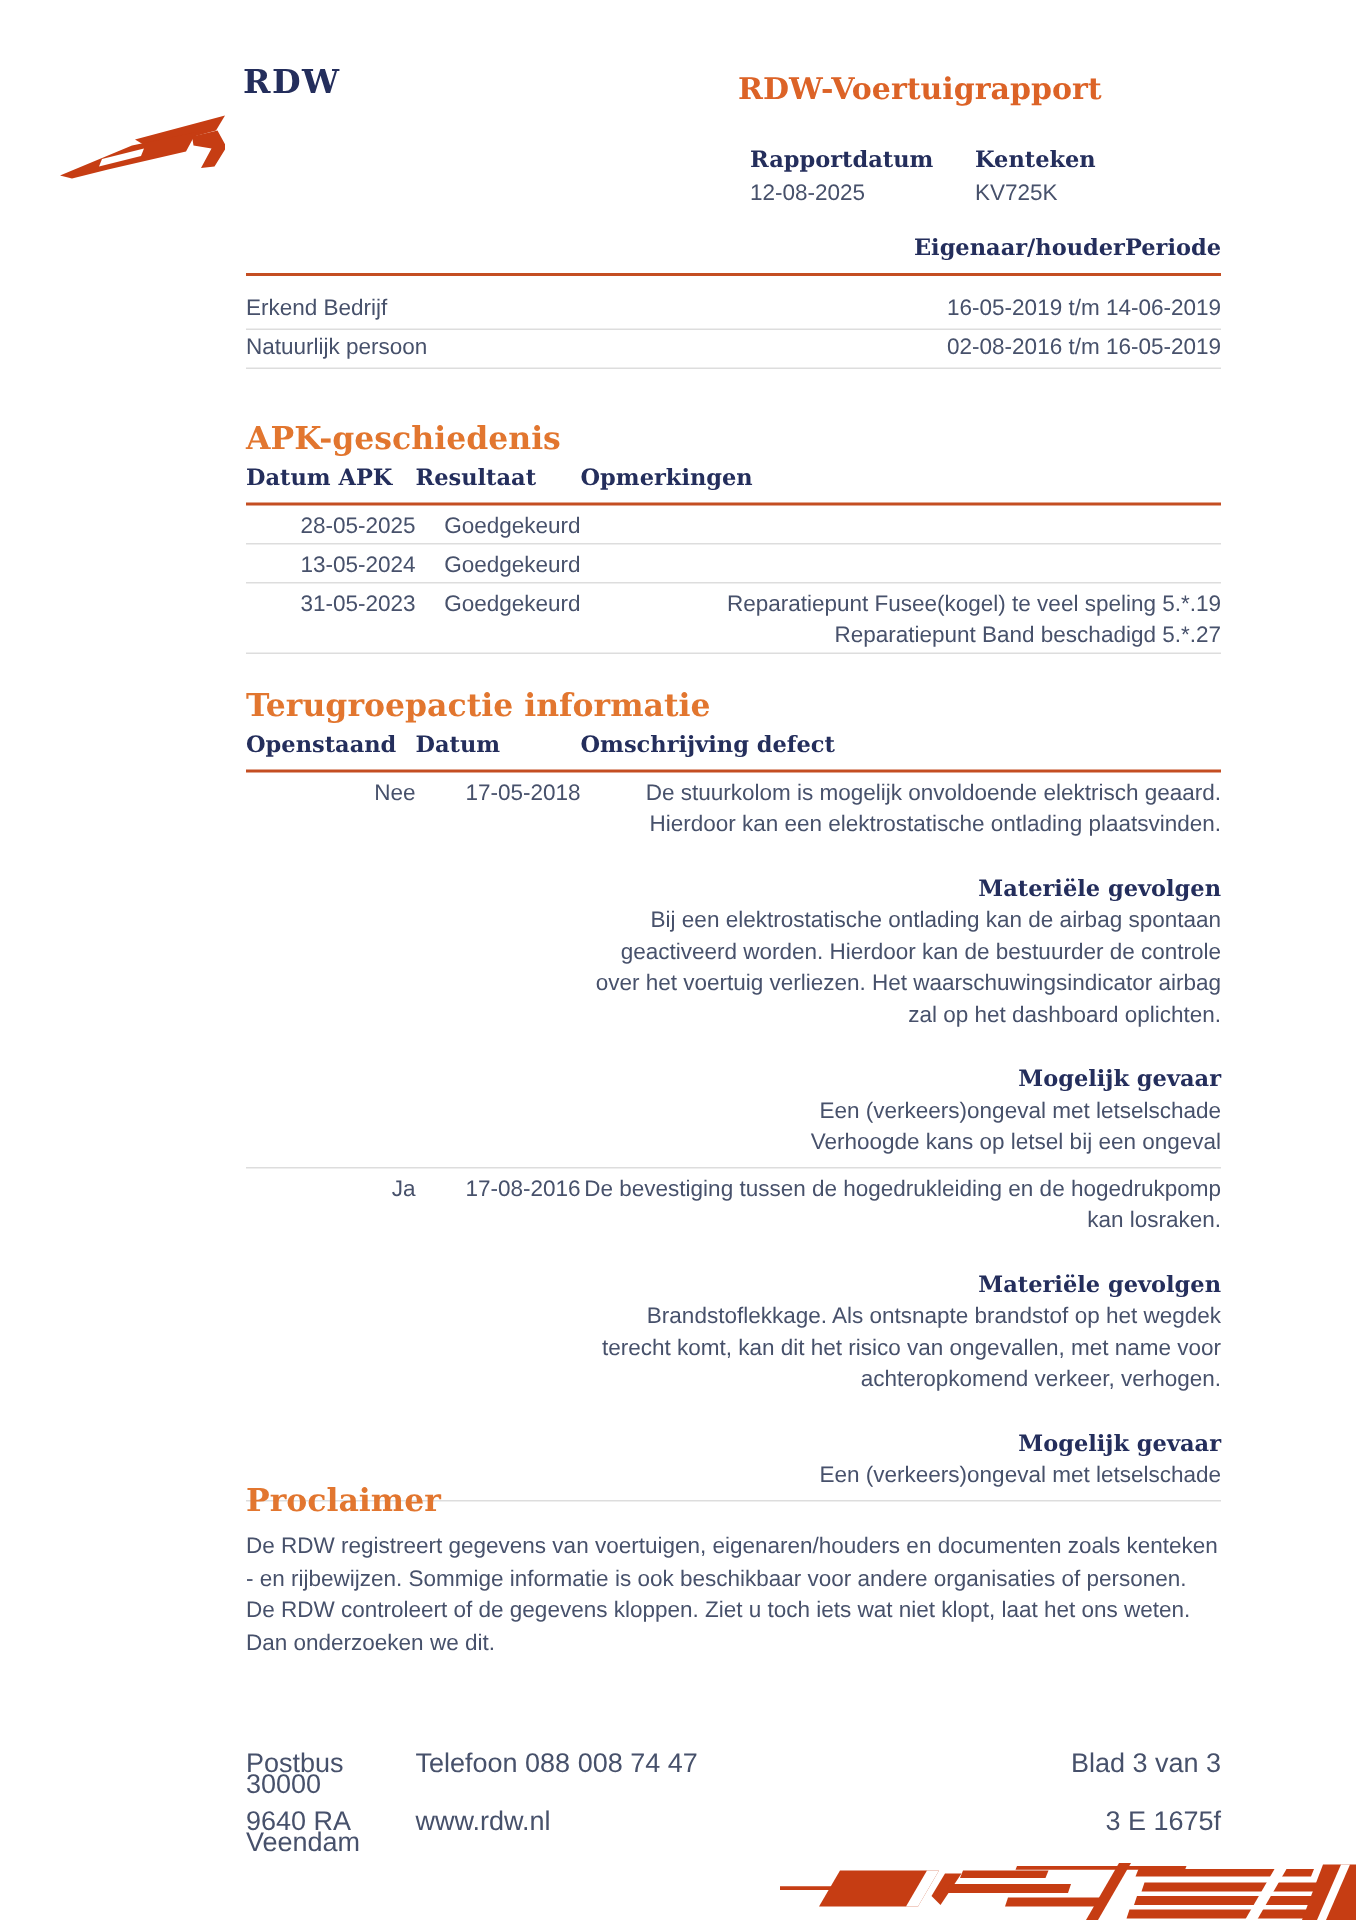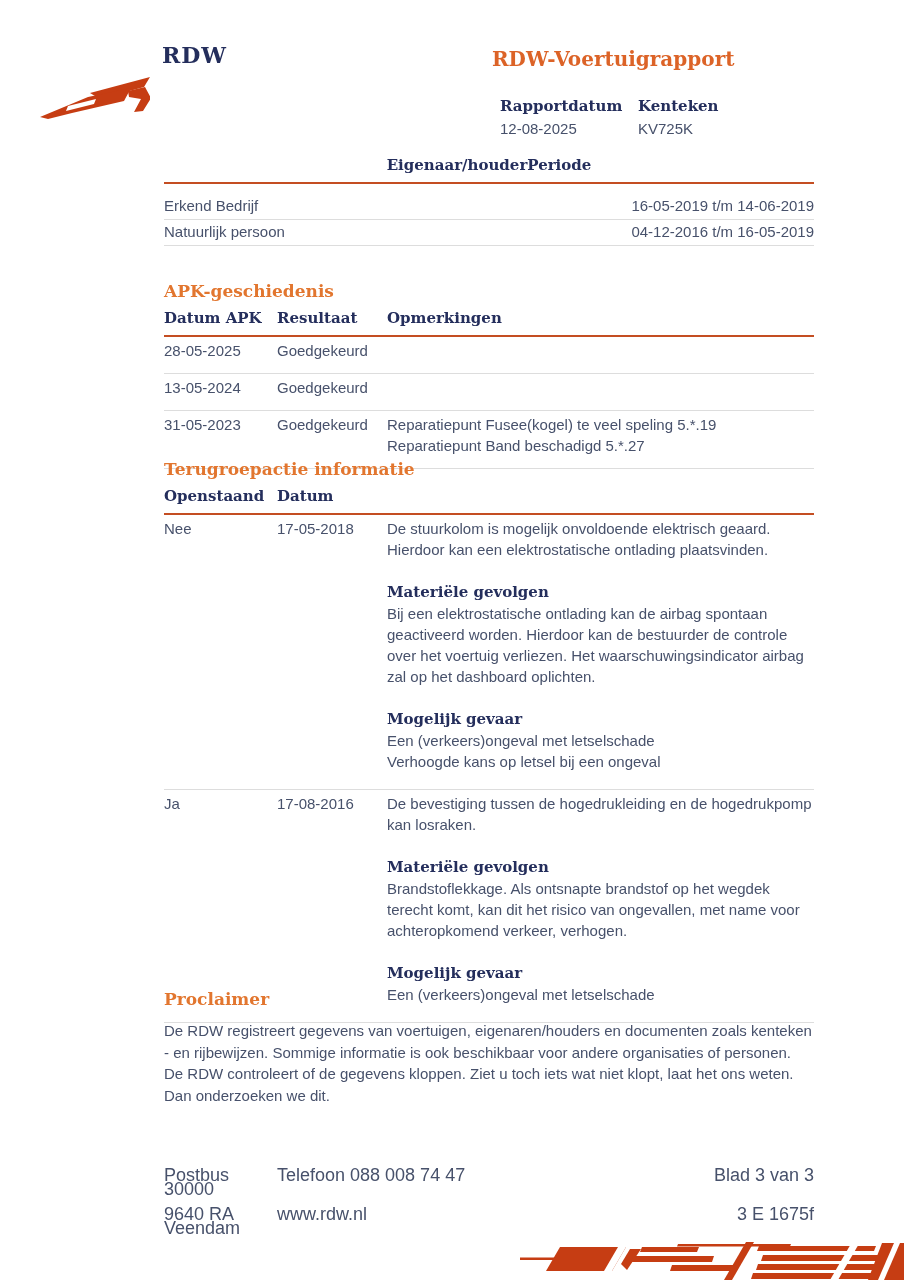--- a/index.html
+++ b/index.html
@@ -7,46 +7,46 @@
   body {
     width: 904px; height: 1280px;
     position: relative;
     overflow: hidden;
     font-family: "Liberation Sans", sans-serif;
     font-size: 15px;
     line-height: 21px;
     color: #47516B;
   }
   .slab { font-family: "DejaVu Serif", serif; font-weight: bold; color: #242E5C; }
-  .orange-head { font-family: "DejaVu Serif", serif; font-weight: bold; color: #E2762F; font-size: 17px; }
+  .orange-head { font-family: "DejaVu Serif", serif; font-weight: bold; color: #E2762F; font-size: 21px; }
 
   
   .logo-wing { position: absolute; left: 38px; top: 76px; width: 112px; height: 44px; }
   .logo-text { position: absolute; left: 162px; top: 36px; font-size: 22px; line-height: 38px; letter-spacing: 1px; }
   .doc-title { position: absolute; left: 492px; top: 42px; font-family: "DejaVu Serif", serif; font-weight: bold; color: #DC6327; font-size: 20px; line-height: 34px; }
-  .meta-block { position: absolute; left: 500px; top: 96px; display: grid; grid-template-columns: 138px auto; column-gap: 0; }
+  .meta-block { position: absolute; left: 500px; top: 96px; display: grid; grid-template-columns: 138px auto; column-gap: 12px; }
   .meta-label { font-size: 15px; }
   .meta-value { margin-top: 1px; }
 
   
   .section { position: absolute; left: 164px; width: 650px; }
 
   .orange-rule { border-bottom: 2px solid #C44E22; }
   .divider { border-bottom: 1px solid #DDDDDD; }
 
   
-  .owner-head { display: flex; justify-content: center; padding-bottom: 6px; }
+  .owner-head { display: flex; justify-content: flex-end; padding-bottom: 6px; }
   .owner-head span { font-size: 15px; }
   .owner-row { display: flex; justify-content: space-between; padding: 1px 0 3px 0; }
   .owner-rows { padding-top: 10px; }
 
   
   .grid3 { display: grid; grid-template-columns: 113px 110px 1fr; }
   .col-head { font-size: 15px; padding-bottom: 6px; }
-  .t-row { padding: 3px 0 12px 0; }
+  .t-row { padding: 3px 0 1px 0; text-align: right; }
 
   .section-heading { margin-bottom: 6px; }
 
   
   .sub-head { font-family: "DejaVu Serif", serif; font-weight: bold; color: #242E5C; margin-top: 22px; }
   .recall-cell { padding-bottom: 5px; }
 
   
   .proclaimer-text { margin-top: 10px; line-height: 21.5px; }
 
@@ -83,21 +83,21 @@
     <span class="slab">Eigenaar/houder</span>
     <span class="slab">Periode</span>
   </div>
   <div class="owner-rows">
     <div class="owner-row divider">
       <span>Erkend Bedrijf</span>
       <span>16-05-2019 t/m 14-06-2019</span>
     </div>
     <div class="owner-row divider">
       <span>Natuurlijk persoon</span>
-      <span>04-12-2016 t/m 16-05-2019</span>
+      <span>02-08-2016 t/m 16-05-2019</span>
     </div>
   </div>
 </section>
 
 <section class="section" style="top:281px">
   <div class="orange-head section-heading">APK-geschiedenis</div>
   <div class="grid3 orange-rule">
     <span class="slab col-head">Datum APK</span>
     <span class="slab col-head">Resultaat</span>
     <span class="slab col-head">Opmerkingen</span>
@@ -120,20 +120,21 @@
       <div>Reparatiepunt Band beschadigd 5.*.27</div>
     </span>
   </div>
 </section>
 
 <section class="section" style="top:459px">
   <div class="orange-head section-heading">Terugroepactie informatie</div>
   <div class="grid3 orange-rule">
     <span class="slab col-head">Openstaand</span>
     <span class="slab col-head">Datum</span>
+    <span class="slab col-head">Omschrijving defect</span>
   </div>
 
   <div class="grid3 t-row divider">
     <span>Nee</span>
     <span>17-05-2018</span>
     <div class="recall-cell">
       <div>De stuurkolom is mogelijk onvoldoende elektrisch geaard. Hierdoor kan een elektrostatische ontlading plaatsvinden.</div>
       <div class="sub-head">Materiële gevolgen</div>
       <div>Bij een elektrostatische ontlading kan de airbag spontaan geactiveerd worden. Hierdoor kan de bestuurder de controle over het voertuig verliezen. Het waarschuwingsindicator airbag zal op het dashboard oplichten.</div>
       <div class="sub-head">Mogelijk gevaar</div>

